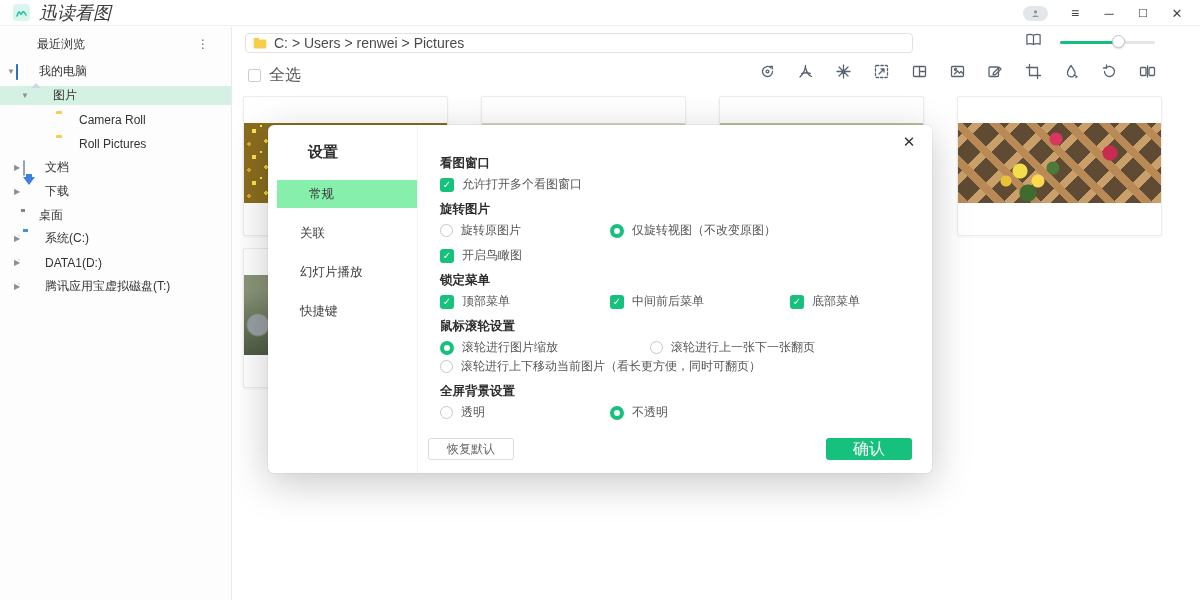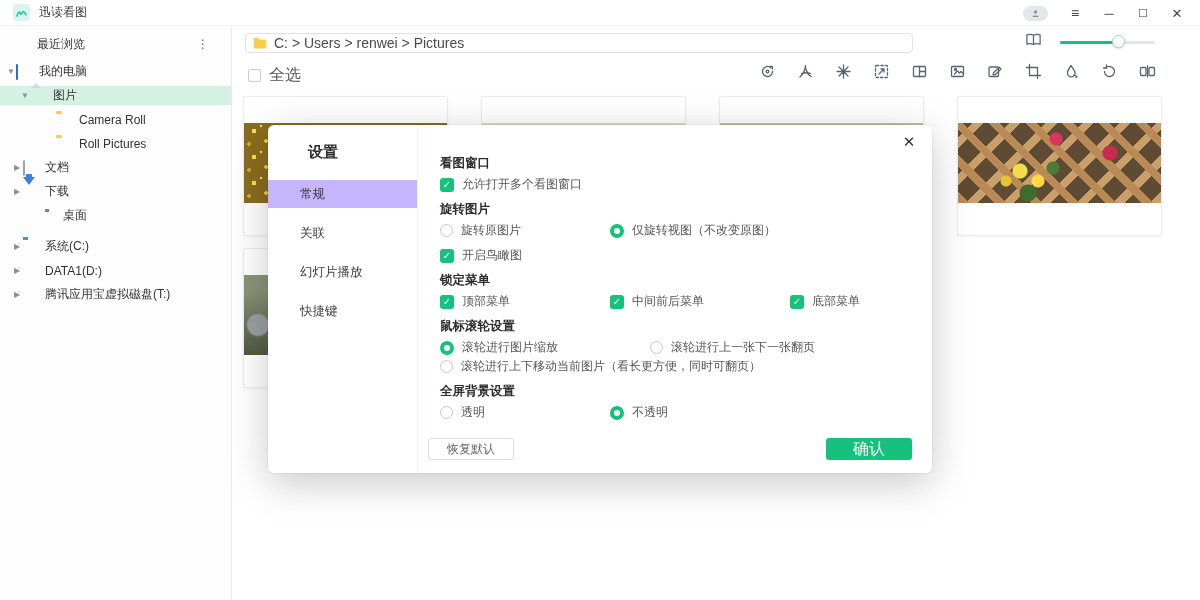--- a/index.html
+++ b/index.html
@@ -4,21 +4,21 @@
 <style>
   * { margin:0; padding:0; box-sizing:border-box; }
   html,body { width:1200px; height:600px; overflow:hidden;
     font-family:"Liberation Sans","DejaVu Sans",sans-serif; background:#fff; color:#333; }
 
   
   .titlebar { position:absolute; left:0; top:0; width:1200px; height:26px; background:#fff;
     border-bottom:1px solid #eef0f2; display:flex; align-items:center; z-index:30; }
   .logo { width:17px; height:17px; border-radius:4px; background:#d9f6ee; margin-left:13px;
     display:flex; align-items:center; justify-content:center; }
-  .app-title { font-size:12px; color:#3a3a3a; margin-left:9px; }
+  .app-title { font-size:18px; color:#3a3a3a; margin-left:9px;font-style:italic; }
   .tb-right { position:absolute; right:6px; top:0; height:26px; display:flex; align-items:center; }
   .tb-btn { width:34px; height:26px; display:flex; align-items:center; justify-content:center;
     color:#444; font-size:13px; cursor:default; }
   .avatar { width:25px; height:15px; border-radius:8px; background:#e4e7ea; display:flex;
     align-items:center; justify-content:center; margin-right:10px; }
   .avatar svg { display:block; }
 
   
   .sidebar { position:absolute; left:0; top:27px; width:232px; bottom:0; background:#fdfdfd;
     border-right:1px solid #e9eaec; padding-top:8px; z-index:5; }
@@ -117,21 +117,21 @@
   
   .dialog { position:absolute; left:268px; top:125px; width:664px; height:348px; background:#fff;
     border-radius:6px; box-shadow:0 10px 40px rgba(0,0,0,.22), 0 0 0 1px rgba(0,0,0,.04); z-index:20; }
   .dlg-close { position:absolute; right:14px; top:8px; font-size:15px; color:#333; width:18px; height:18px;
     display:flex; align-items:center; justify-content:center; cursor:default; }
   .dlg-left { position:absolute; left:0; top:0; bottom:0; width:150px; border-right:1px solid #f1f2f3;
     border-radius:6px 0 0 6px; padding-top:18px; }
   .dlg-title { font-size:15px; font-weight:bold; color:#2c2c2c; padding-left:40px; margin-bottom:18px; }
   .dlg-tab { height:28px; display:flex; align-items:center; padding-left:32px; font-size:12.5px;
     color:#3c3c3c; margin-bottom:11px; cursor:default; }
-  .dlg-tab.active { background:#c4b5fd; }
+  .dlg-tab.active { background:#86efac;margin-left:9px; }
   .dlg-content { position:absolute; left:172px; right:18px; top:30px; }
   .sec-title { font-size:12.5px; font-weight:bold; color:#2d2d2d; height:17px; margin-bottom:4px; }
   .opt-row { display:flex; align-items:center; height:17px; margin-bottom:8px; font-size:12px; color:#555; }
   .opt { display:flex; align-items:center; }
   .opt .txt { margin-left:8px; }
   .w170 { width:170px; } .w180 { width:180px; } .w210 { width:210px; }
   .gap2 { margin-bottom:2px; }
   .cb-on { width:14px; height:14px; border-radius:3px; background:#16c07d; color:#fff; font-size:10px;
     display:flex; align-items:center; justify-content:center; flex:0 0 auto; }
   .rd-off { width:13px; height:13px; border-radius:50%; border:1px solid #c3c7cc; background:#fff; flex:0 0 auto; }
@@ -195,21 +195,21 @@
   <div class="tree-row" style="padding-left:12px; margin-bottom:5px;">
     <span class="caret">▶</span>
     <span class="ticn"><span class="i-doc"></span></span>
     <span>文档</span>
   </div>
   <div class="tree-row" style="padding-left:12px; margin-bottom:5px;">
     <span class="caret">▶</span>
     <span class="ticn"><span class="i-down"></span></span>
     <span>下载</span>
   </div>
-  <div class="tree-row" style="padding-left:40px; margin-bottom:12px;">
+  <div class="tree-row" style="padding-left:16px; margin-bottom:4px;">
     <span class="ticn"><span class="i-desk"></span></span>
     <span>桌面</span>
   </div>
   <div class="tree-row" style="padding-left:12px; margin-bottom:5px;">
     <span class="caret">▶</span>
     <span class="ticn"><span class="i-drive c"></span></span>
     <span>系统(C:)</span>
   </div>
   <div class="tree-row" style="padding-left:12px; margin-bottom:5px;">
     <span class="caret">▶</span>

